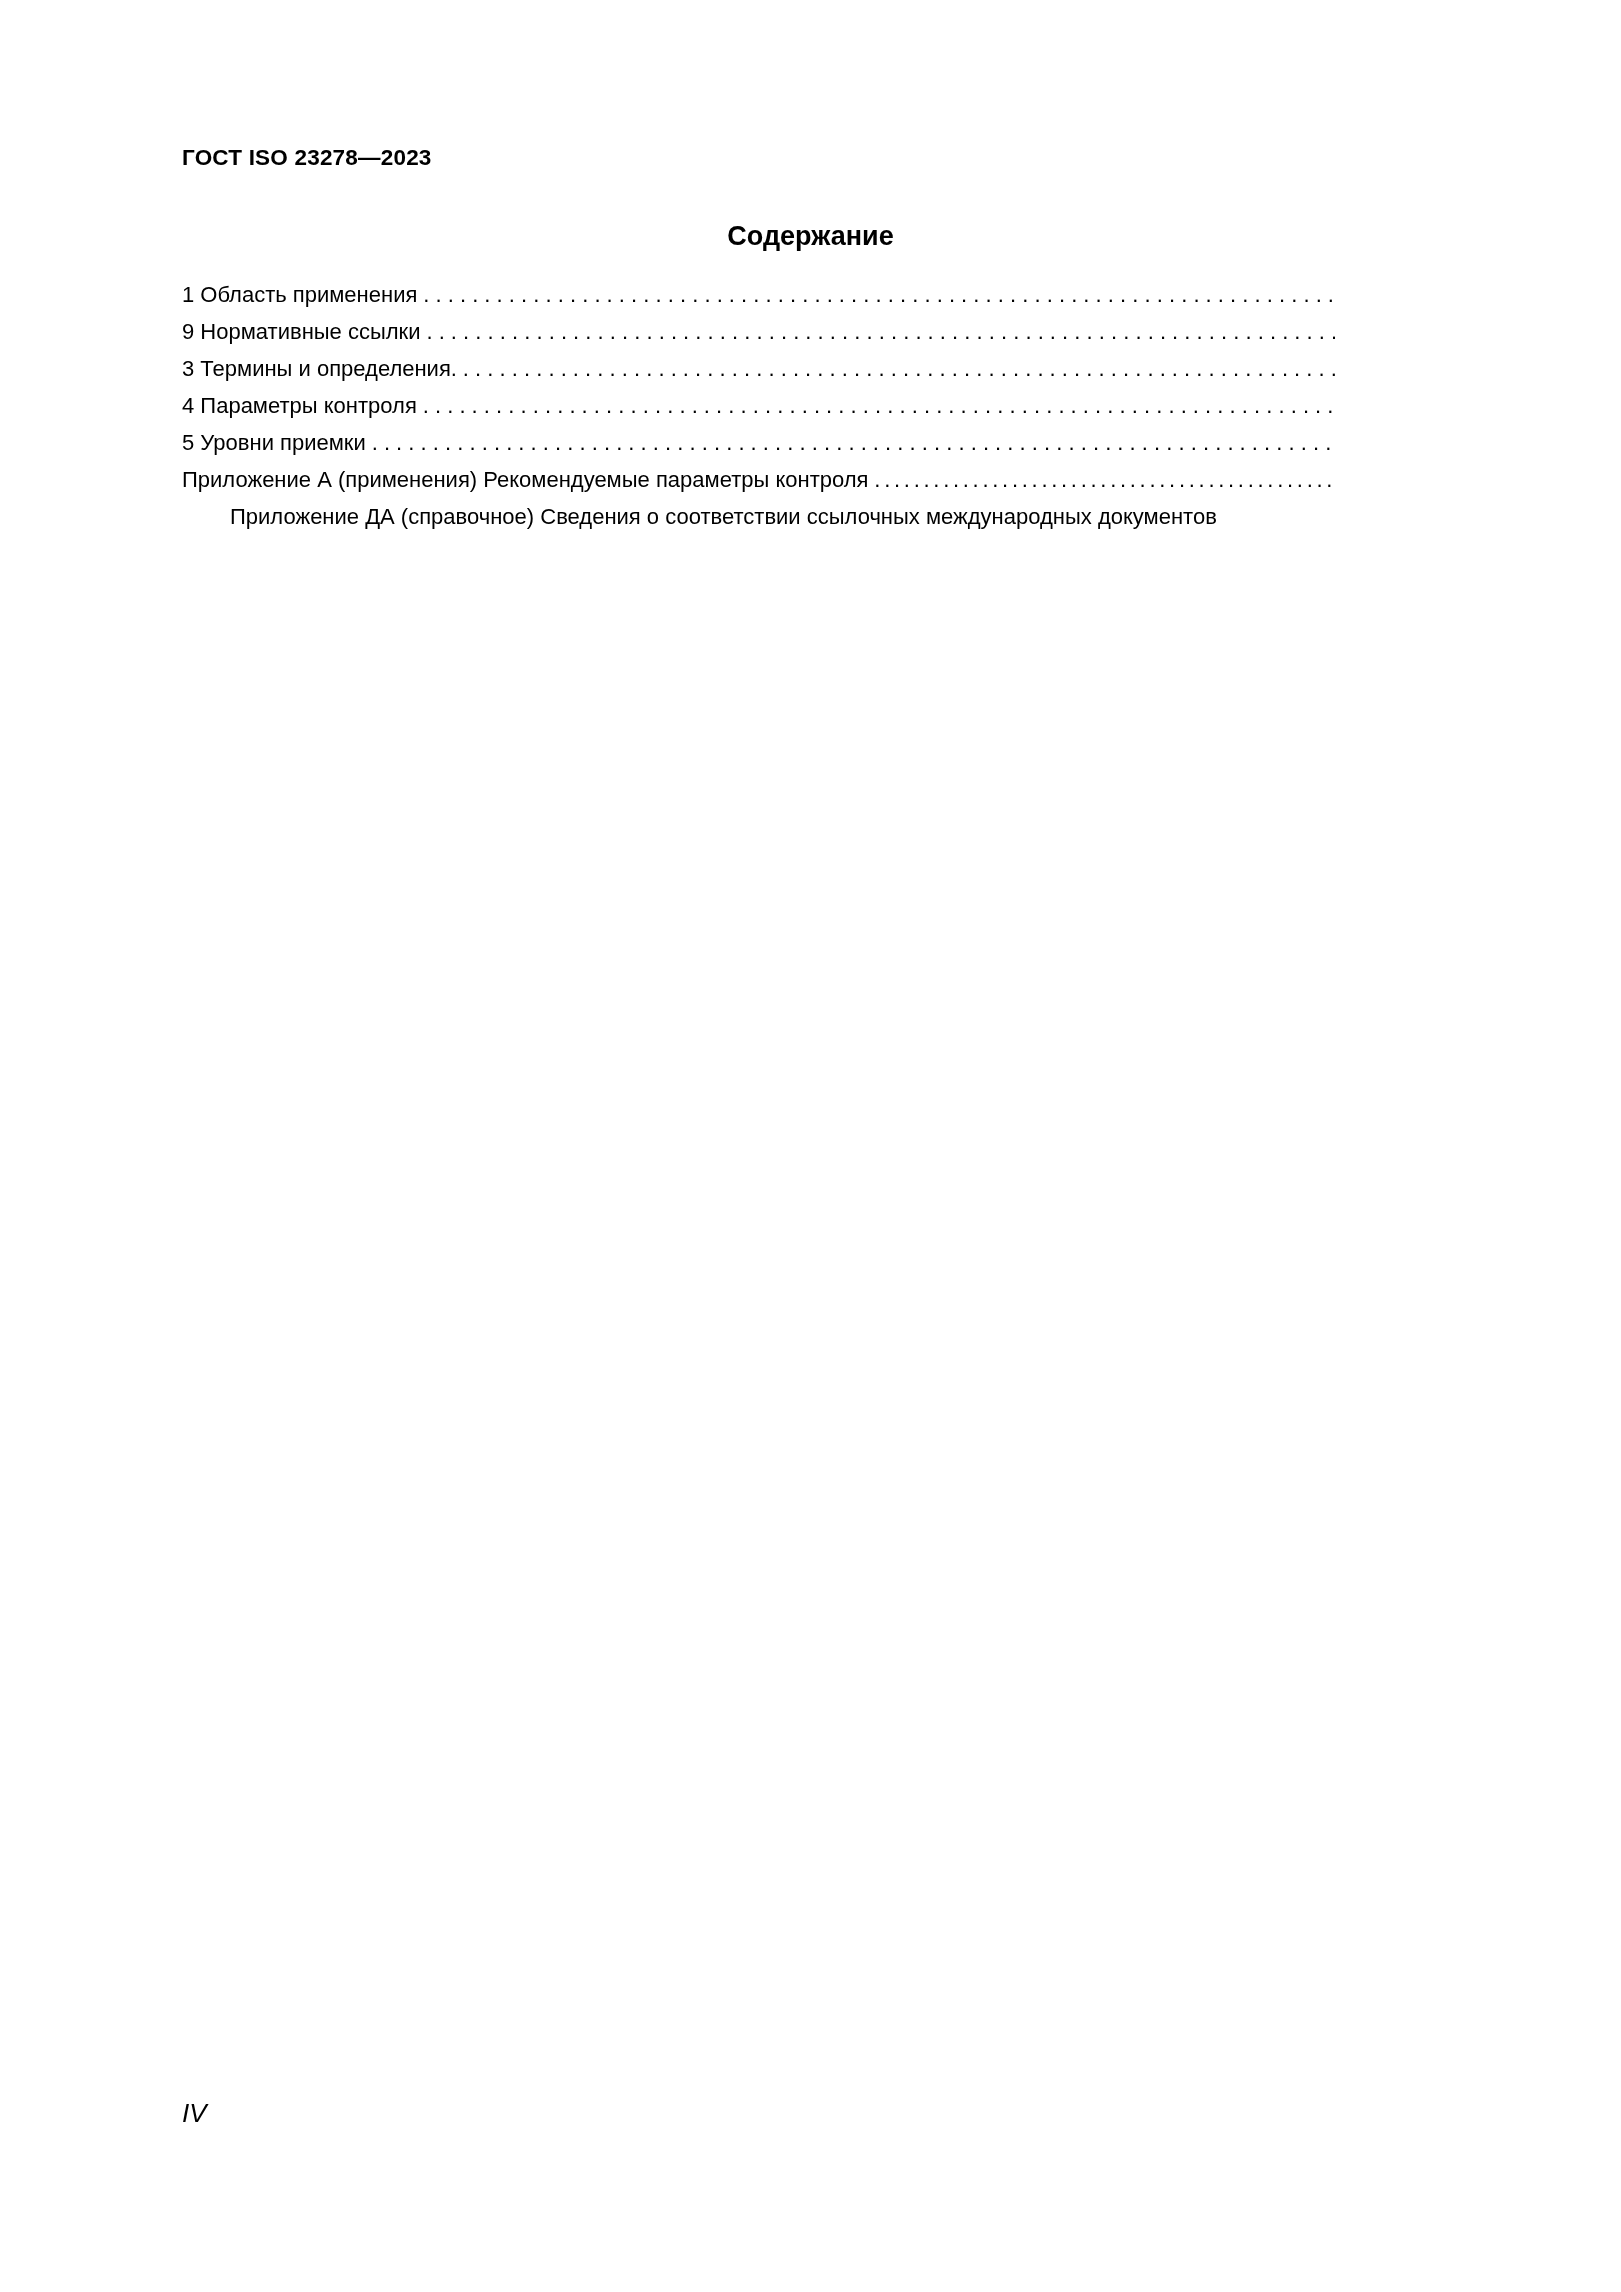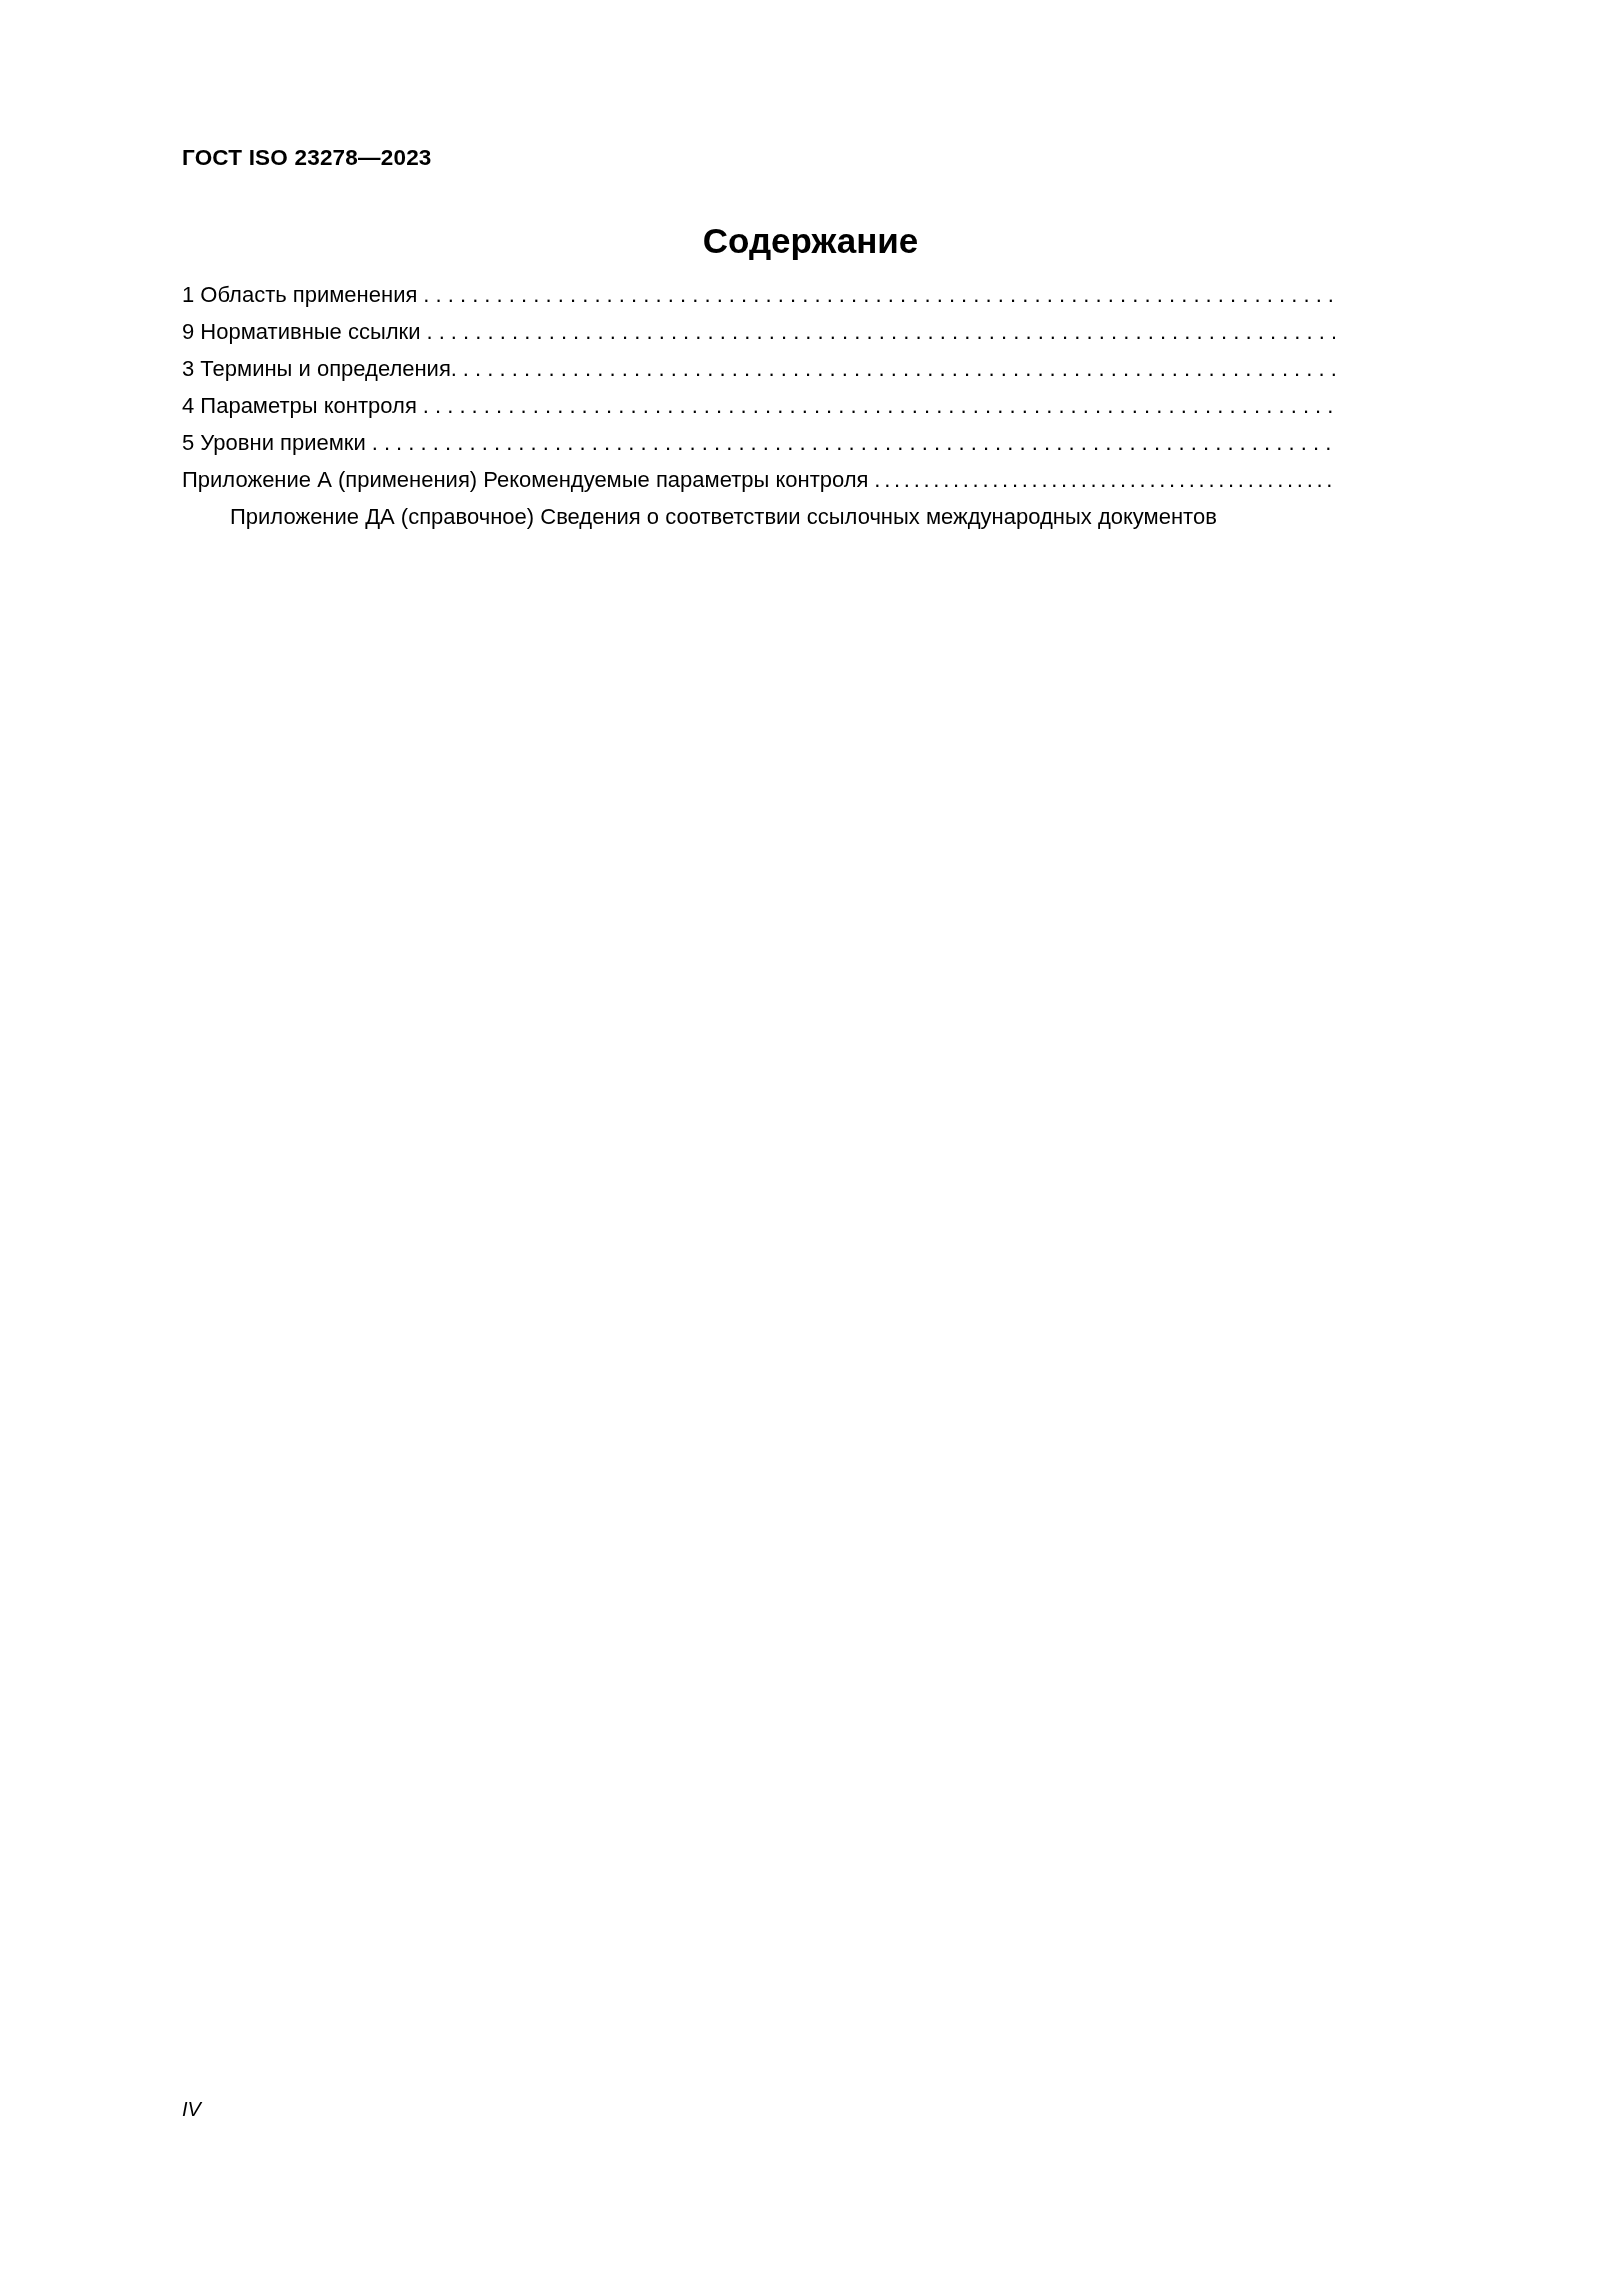--- a/index.html
+++ b/index.html
@@ -24,21 +24,21 @@
     font-size: 22.5px;
     font-weight: bold;
     letter-spacing: 0.2px;
   }
   .title {
     position: absolute;
     top: 221px;
     left: 0;
     width: 1621px;
     text-align: center;
-    font-size: 35px;
+    font-size: 27px;
     font-weight: bold;
   }
   .toc {
     position: absolute;
     top: 284px;
     left: 182px;
     width: 1323px;
   }
   .toc-entry {
     display: flex;
@@ -111,21 +111,21 @@
     white-space: nowrap;
   }
   .toc-entry-multiline .line2 .page-num {
     flex: 0 0 auto;
     padding-left: 2px;
   }
   .footer-page {
     position: absolute;
     left: 182px;
     top: 2098px;
-    font-size: 20px;
+    font-size: 26px;
     font-style: italic;
   }
 </style>
 </head>
 <body>
 
 <div class="page">
 
   <div class="header">ГОСТ ISO 23278—2023</div>
 

